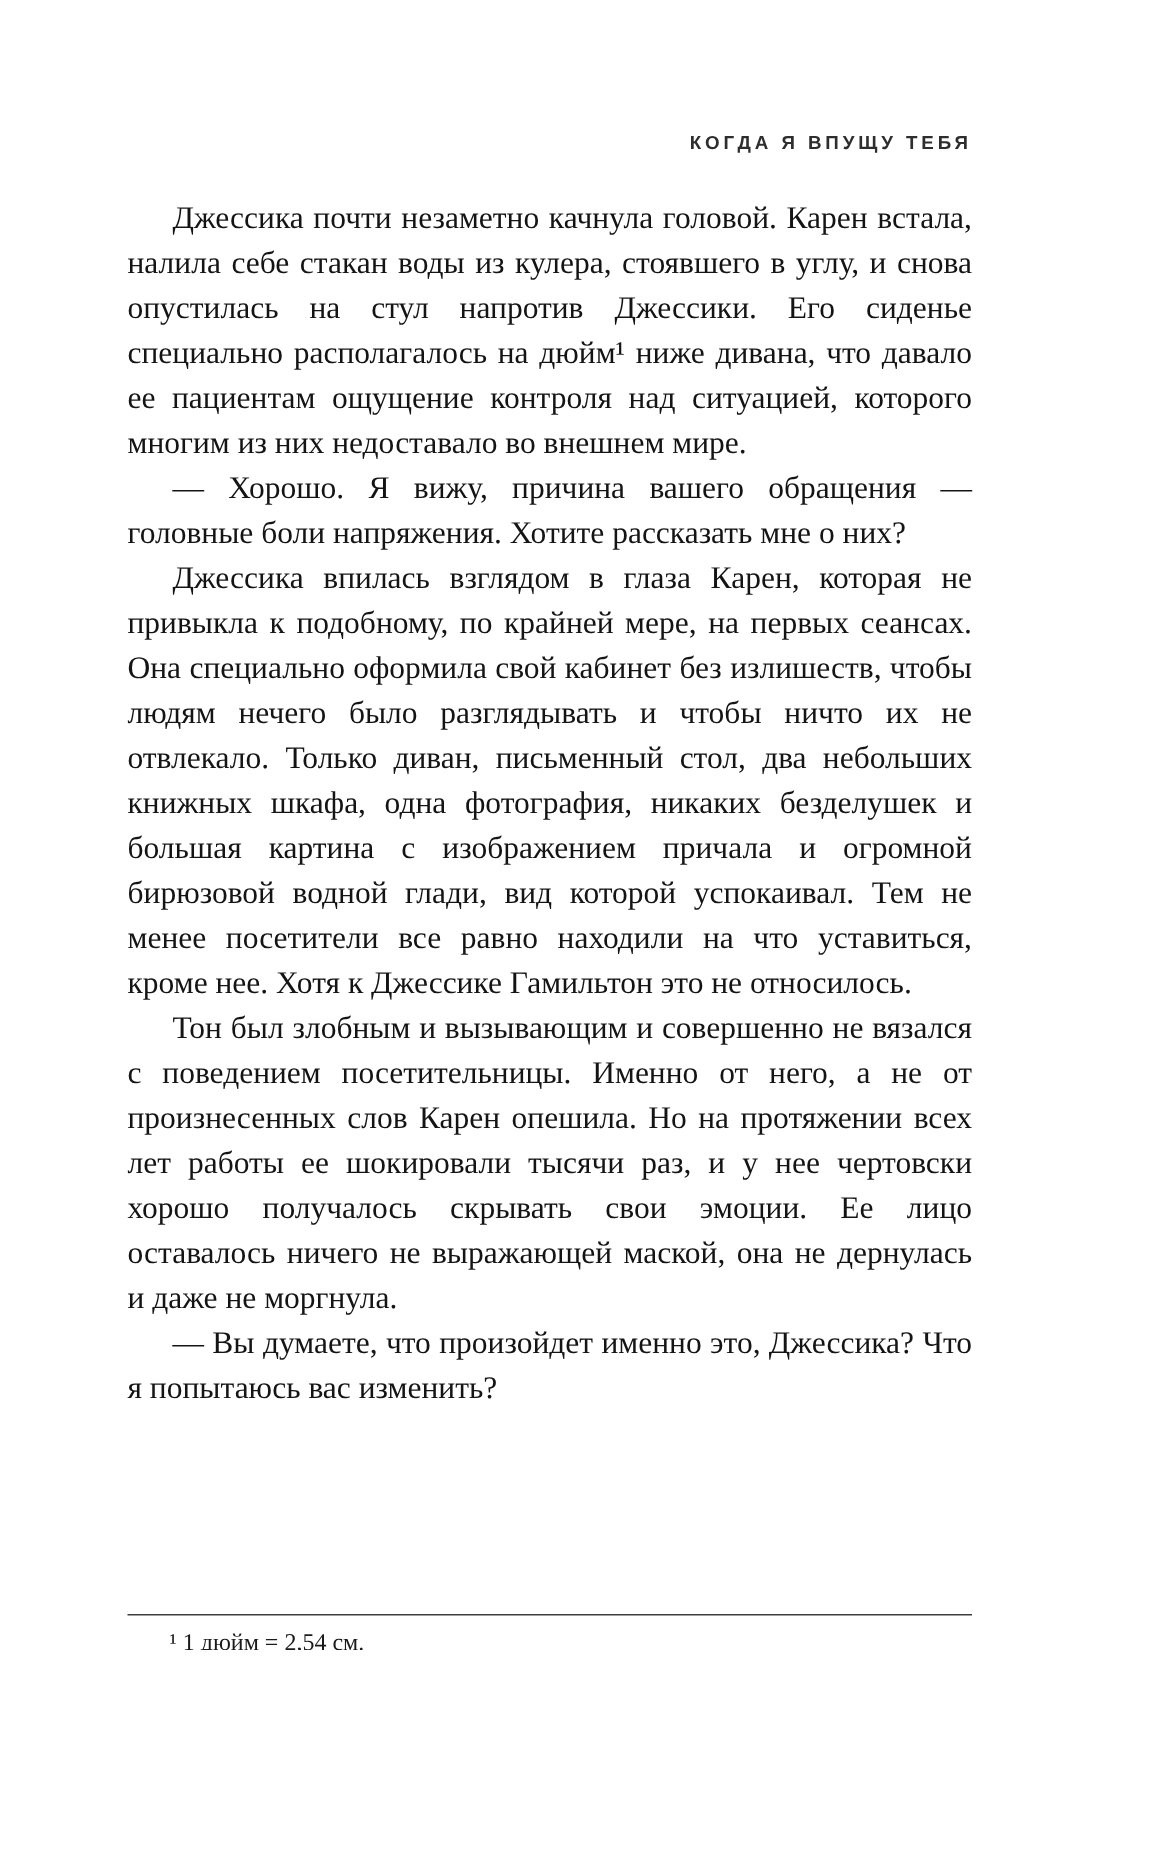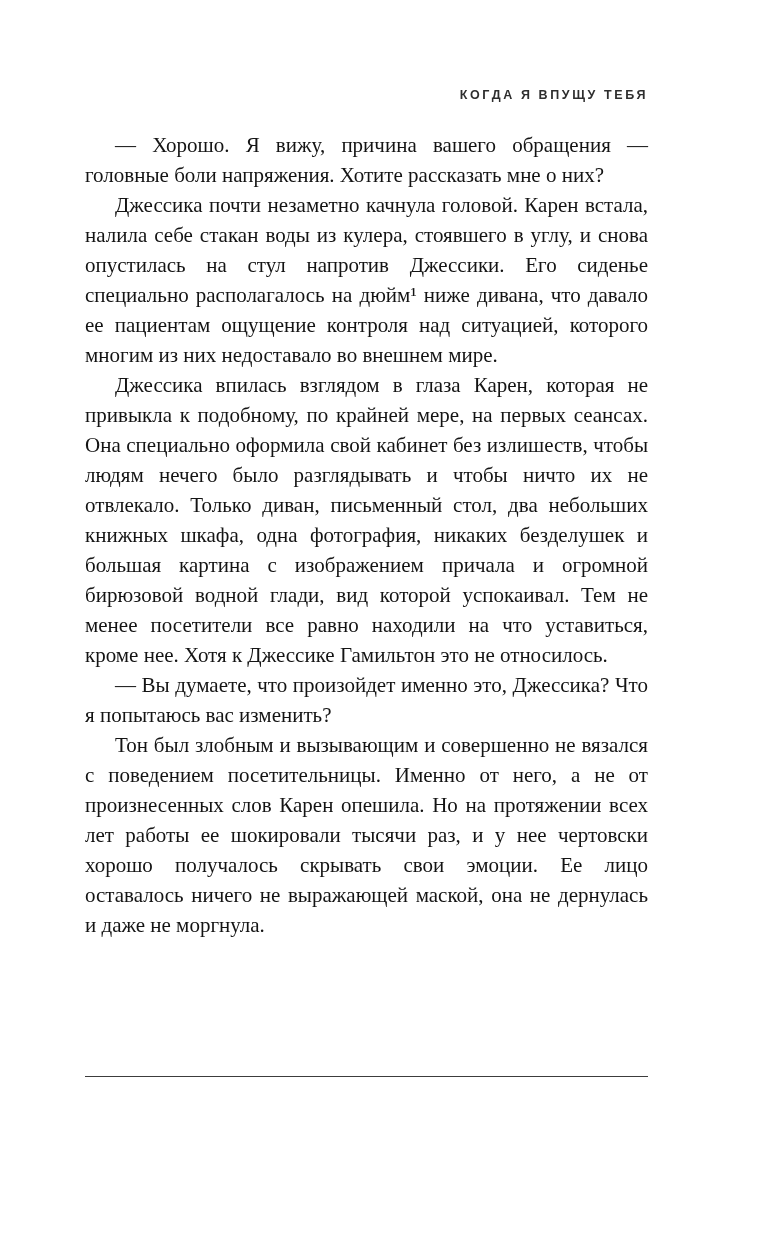--- a/index.html
+++ b/index.html
@@ -70,26 +70,27 @@
   }
 </style>
 </head>
 <body>
 
 <div class="page">
 
   <div class="running-header">КОГДА Я ВПУЩУ ТЕБЯ</div>
 
   <div class="body-text">
+    <p>Джессика почти незаметно качнула головой. Карен встала, налила себе стакан воды из кулера, стоявшего в углу, и снова опустилась на стул напротив Джессики. Его сиденье специально располагалось на дюйм¹ ниже дивана, что давало ее пациентам ощущение контроля над ситуацией, которого многим из них недоставало во внешнем мире.</p>
     <p>— Хорошо. Я вижу, причина вашего обращения — головные боли напряжения. Хотите рассказать мне о них?</p>
-    <p>Джессика почти незаметно качнула головой. Карен встала, налила себе стакан воды из кулера, стоявшего в углу, и снова опустилась на стул напротив Джессики. Его сиденье специально располагалось на дюйм¹ ниже дивана, что давало ее пациентам ощущение контроля над ситуацией, которого многим из них недоставало во внешнем мире.</p>
     <p>Джессика впилась взглядом в глаза Карен, которая не привыкла к подобному, по крайней мере, на первых сеансах. Она специально оформила свой кабинет без излишеств, чтобы людям нечего было разглядывать и чтобы ничто их не отвлекало. Только диван, письменный стол, два небольших книжных шкафа, одна фотография, никаких безделушек и большая картина с изображением причала и огромной бирюзовой водной глади, вид которой успокаивал. Тем не менее посетители все равно находили на что уставиться, кроме нее. Хотя к Джессике Гамильтон это не относилось.</p>
+    <p>Тон был злобным и вызывающим и совершенно не вязался с поведением посетительницы. Именно от него, а не от произнесенных слов Карен опешила. Но на протяжении всех лет работы ее шокировали тысячи раз, и у нее чертовски хорошо получалось скрывать свои эмоции. Ее лицо оставалось ничего не выражающей маской, она не дернулась и даже не моргнула.</p>
     <p>— Вы думаете, что произойдет именно это, Джессика? Что я попытаюсь вас изменить?</p>
-    <p>Тон был злобным и вызывающим и совершенно не вязался с поведением посетительницы. Именно от него, а не от произнесенных слов Карен опешила. Но на протяжении всех лет работы ее шокировали тысячи раз, и у нее чертовски хорошо получалось скрывать свои эмоции. Ее лицо оставалось ничего не выражающей маской, она не дернулась и даже не моргнула.</p>
   </div>
 
   <div class="footnote">
     <div class="footnote-rule"></div>
+    <p class="footnote-text">¹ 1 дюйм = 2,54 см.</p>
   </div>
 
   <div class="page-number">15</div>
 
 </div>
 
 </body></html>

